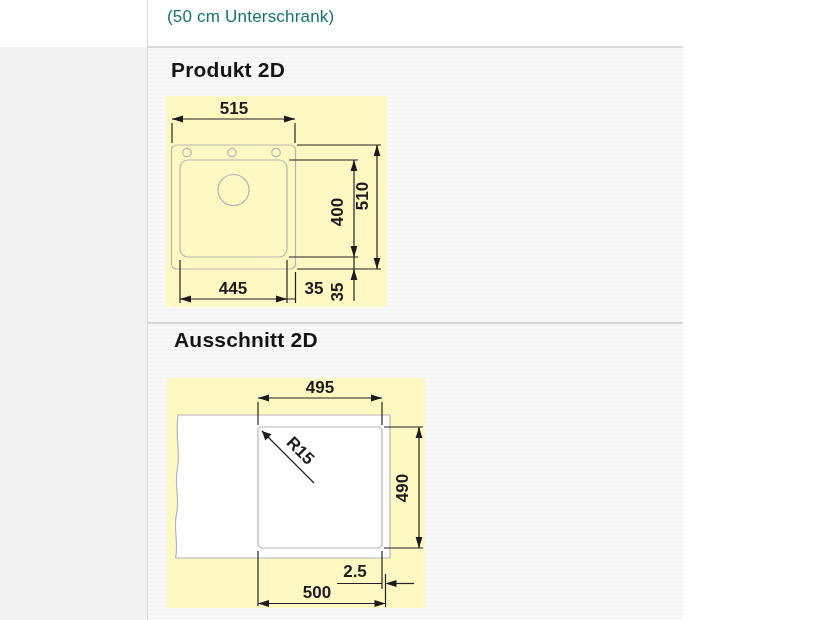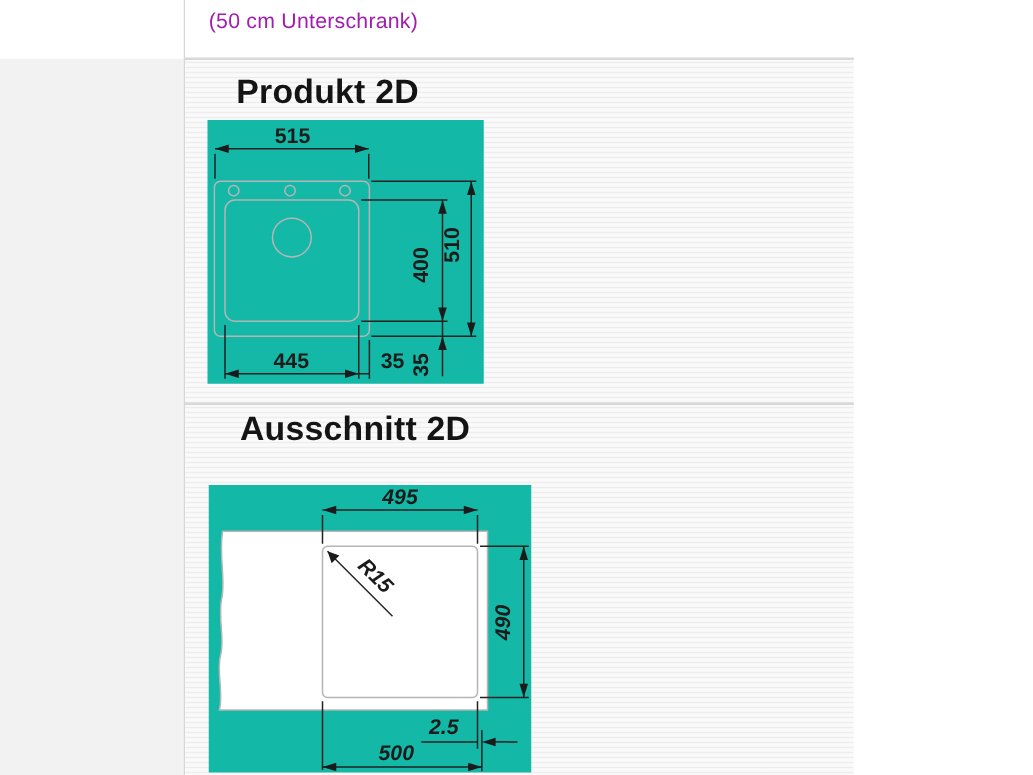--- a/index.html
+++ b/index.html
@@ -30,33 +30,32 @@
     background:#ffffff;
   }
   .separator{
     position:absolute;left:148px;width:535px;height:2px;background:#d8d8d8;
   }
   #sep1{top:46px;}
   #sep2{top:322px;}
 
   .subtitle{
     position:absolute;left:167px;top:7px;
-    font-size:17px;color:#a21caf;letter-spacing:0.2px;
+    font-size:17px;color:#0f766e;letter-spacing:0.2px;
   }
   .section-title{
-    position:absolute;font-size:27px;font-weight:bold;color:#141414;
+    position:absolute;font-size:21px;font-weight:bold;color:#141414;
     letter-spacing:0.2px;
-    margin-left:18px;
   }
   #title1{left:171px;top:58px;}
   #title2{left:174px;top:328px;}
 
-  .draw-box{position:absolute;background:#14b8a6;}
+  .draw-box{position:absolute;background:#fef9c3;}
   #box1{left:166px;top:96px;width:221px;height:211px;}
-  #box2{left:167px;top:388px;width:258px;height:230px;font-style:italic;}
+  #box2{left:167px;top:378px;width:258px;height:230px;}
 
   svg{display:block;}
   svg text.dim{
     font-family:"Liberation Sans","DejaVu Sans",sans-serif;
     font-size:17px;font-weight:bold;fill:#1b1b1b;
   }
   .outline{fill:none;stroke:#b5b5b5;stroke-width:1.2;}
   .outline-fill{fill:#ffffff;stroke:#b5b5b5;stroke-width:1.2;}
   .dimline{stroke:#222222;stroke-width:1.2;fill:none;}
   .arrow{fill:#1b1b1b;stroke:none;}

